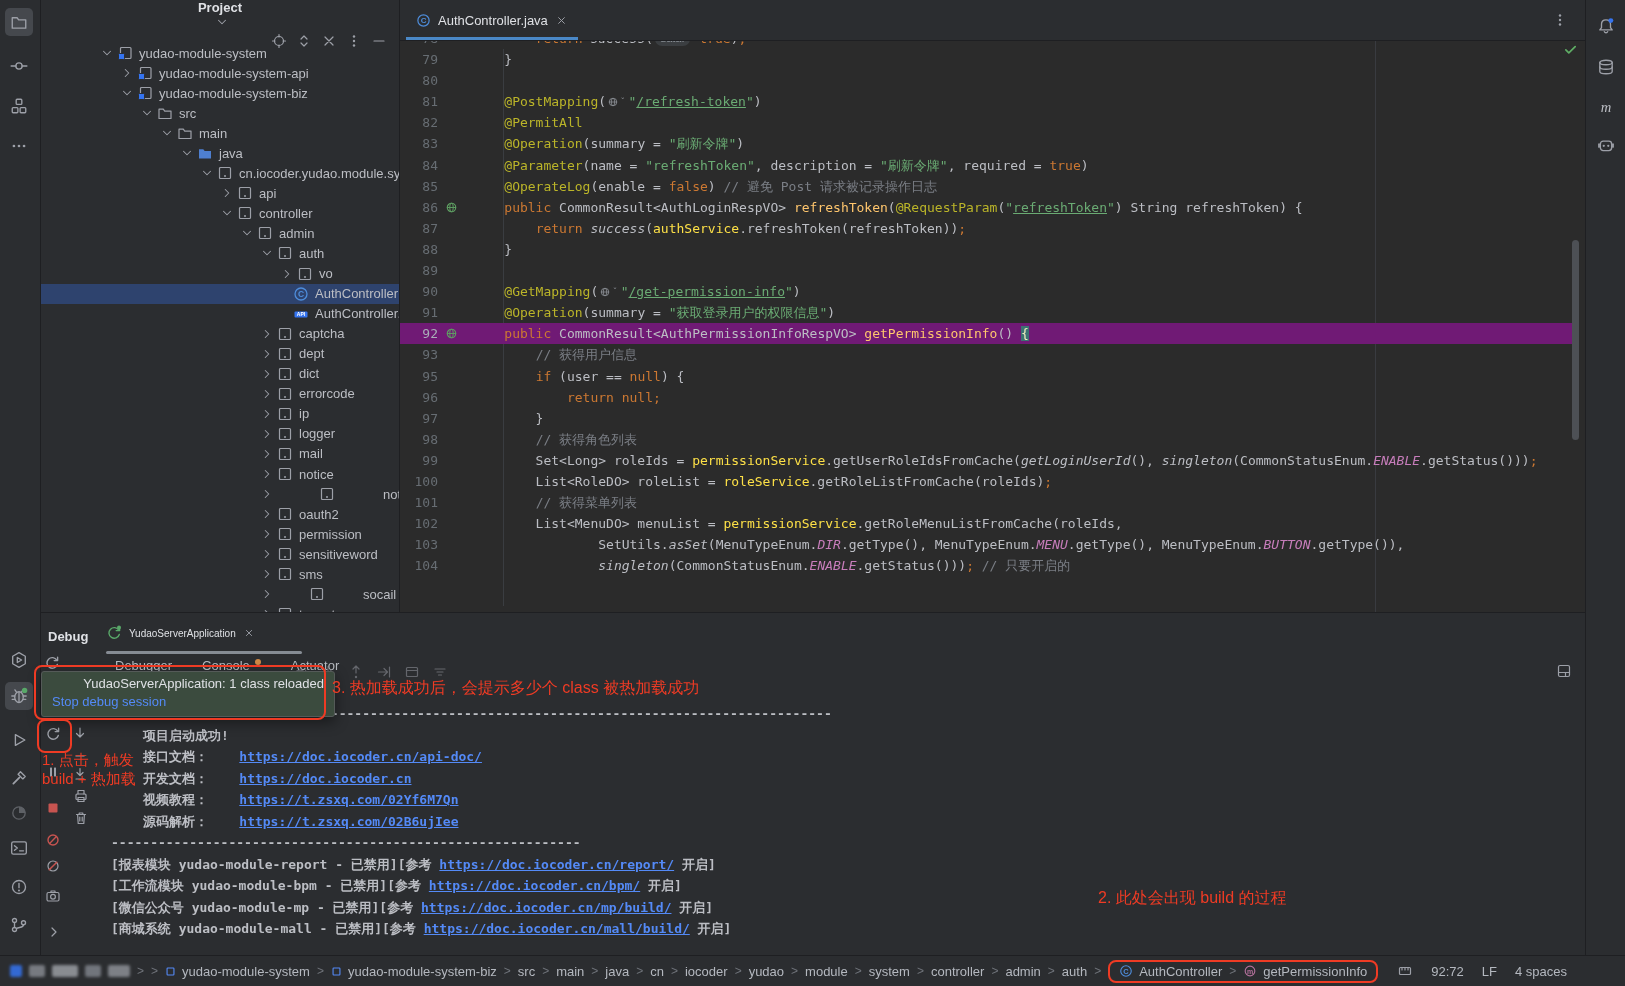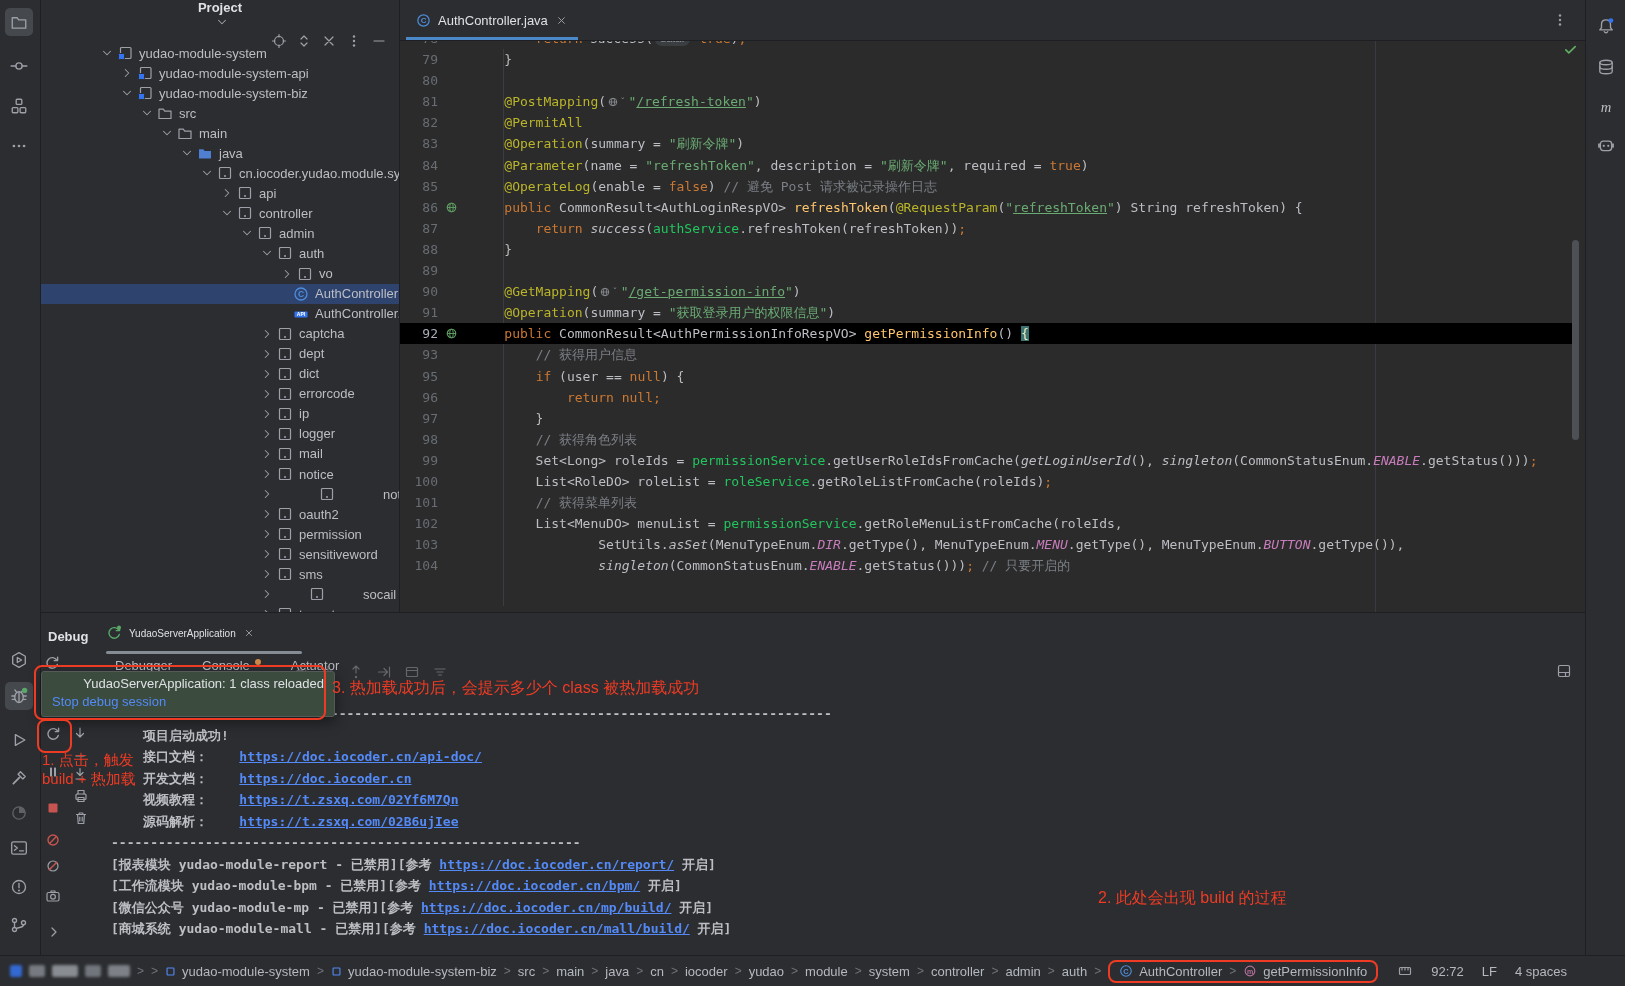--- a/index.html
+++ b/index.html
@@ -31,24 +31,24 @@
 #ed-check{position:absolute;left:1163px;top:42px;z-index:1;}
 #ed-scroll{position:absolute;left:1172px;top:240px;width:7px;height:200px;background:#4d5055;border-radius:4px;z-index:1;}
 #guide-indent{position:absolute;left:103px;top:8px;bottom:6px;width:1px;background:#3a3d41;}
 #guide-margin{position:absolute;left:975px;top:0;bottom:0;width:1px;background:#393b40;}
 #code-area{position:absolute;top:41px;left:0;right:0;bottom:0;overflow:hidden;}
 #code-lines{position:absolute;top:-13px;left:0;right:8px;}
 .cl{display:flex;height:21.1px;font:13px/21.1px "DejaVu Sans Mono",monospace;white-space:pre;}
 .cl .gn{width:38px;text-align:right;color:#676d73;flex:none;padding-right:4px;}
 .cl .gi{width:18px;flex:none;display:flex;align-items:center;justify-content:center;}
 .cl .cd{padding-left:13px;}
-.cl.sel{background:#000000;}
+.cl.sel{background:#701a75;}
 .cl.sel .gn{color:#a9aeb8;}
 .d{color:#bcbec4}.k{color:#cc7832}.a{color:#bbb529}.s{color:#6aab73}
-.su{color:#6aab73;text-decoration:underline}.m{color:#ffc66d}.f{color:#22c55e}
+.su{color:#6aab73;text-decoration:underline}.m{color:#ffc66d}.f{color:#fde047}
 .c{color:#7a7e85}.st{color:#bcbec4;font-style:italic}.sf{color:#c77dbb;font-style:italic}
 .bm{background:#3d7373;color:#f2efc0}
 .h{display:inline-block;background:#3b3e41;color:#8f959c;border-radius:7px;padding:0 5px;margin:0 2px;font-size:11px;line-height:15px;font-family:"Liberation Sans",sans-serif;vertical-align:1px;}
 .gin{display:inline-flex;align-items:center;vertical-align:-2px;margin:0 3px 0 1px;color:#8a8e94;font-size:9px;}
 
 #debug-bg{position:absolute;left:41px;top:612px;width:1544px;height:343px;background:#2b2d30;border-top:1px solid #1e1f22;}
 #debug-label{position:absolute;left:48px;top:629px;font-weight:bold;font-size:13px;color:#dfe1e5;z-index:1;}
 #session-tab{position:absolute;left:106px;top:625px;display:flex;align-items:center;gap:7px;font-size:10px;color:#dfe1e5;z-index:1;}
 #session-underline{position:absolute;left:106px;top:651px;width:196px;height:2.5px;background:#868c94;border-radius:2px;z-index:1;}
 #dbg-tabs{position:absolute;left:115px;top:658px;display:flex;gap:30px;font-size:13px;color:#b8bcc2;z-index:1;}

